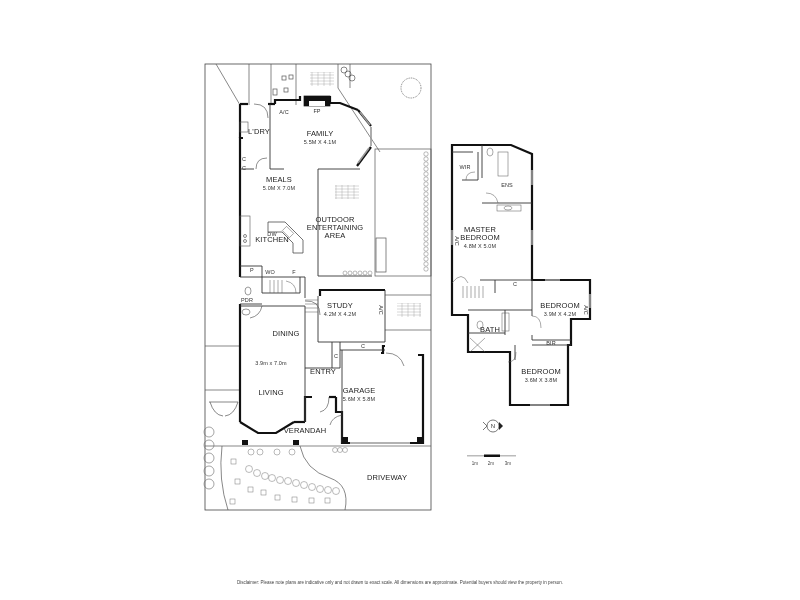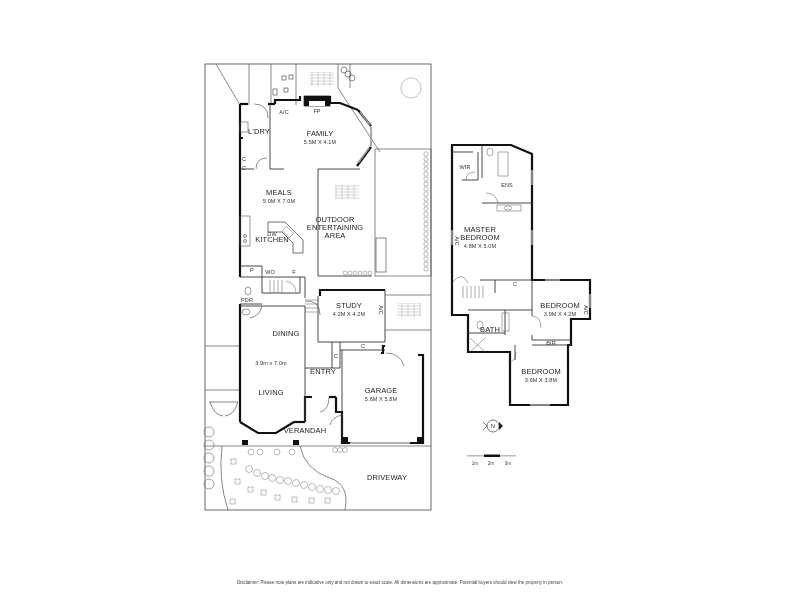--- a/index.html
+++ b/index.html
@@ -305,39 +305,39 @@
     <rect x="467" y="455" width="49" height="1.5" fill="#bbb"></rect>
     <rect x="484" y="454.5" width="16" height="2.5" fill="#111"></rect>
   </g>
 </svg>
 
 <div class="lbl room" style="left:320px;top:138px">
   <div>FAMILY</div>
   <div class="dim">5.5m x 4.1m</div>
 </div>
 <div class="lbl room" style="left:259px;top:132px">L'DRY</div>
-<div class="lbl room" style="left:279px;top:197px">
+<div class="lbl room" style="left:279px;top:184px">
   <div>MEALS</div>
   <div class="dim">5.0m x 7.0m</div>
 </div>
 <div class="lbl room" style="left:272px;top:240px">KITCHEN</div>
 <div class="lbl room" style="left:335px;top:228px">
   <div>OUTDOOR</div>
   <div>ENTERTAINING</div>
   <div>AREA</div>
 </div>
-<div class="lbl room" style="left:349px;top:310px">
+<div class="lbl room" style="left:340px;top:310px">
   <div>STUDY</div>
   <div class="dim">4.2m x 4.2m</div>
 </div>
 <div class="lbl room" style="left:286px;top:334px">DINING</div>
 <div class="lbl dim" style="left:271px;top:363px">3.9m x 7.0m</div>
 <div class="lbl room" style="left:271px;top:393px">LIVING</div>
 <div class="lbl room" style="left:323px;top:372px">ENTRY</div>
-<div class="lbl room" style="left:381px;top:395px">
+<div class="lbl room" style="left:359px;top:395px">
   <div>GARAGE</div>
   <div class="dim">5.6m x 5.8m</div>
 </div>
 <div class="lbl room" style="left:305px;top:431px">VERANDAH</div>
 <div class="lbl room" style="left:387px;top:478px">DRIVEWAY</div>
 
 <div class="lbl small" style="left:284px;top:112px">A/C</div>
 <div class="lbl small" style="left:317px;top:111px">FP</div>
 <div class="lbl small" style="left:244px;top:159px">C</div>
 <div class="lbl small" style="left:244px;top:168px">C</div>

